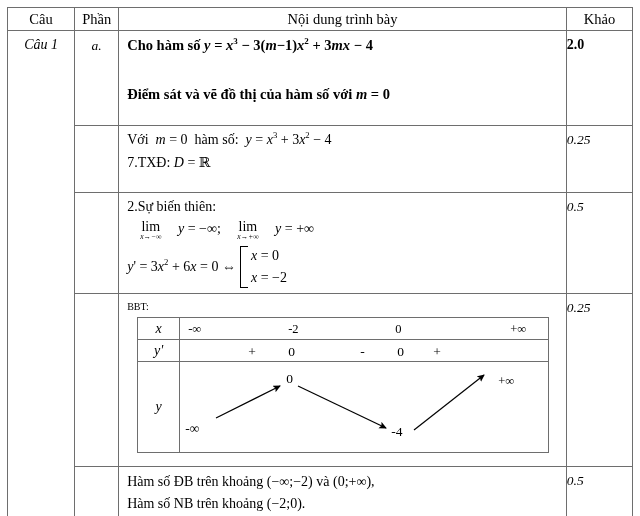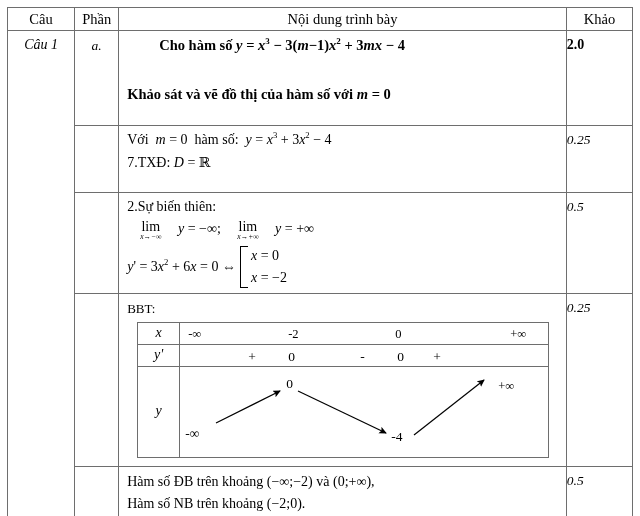--- a/index.html
+++ b/index.html
@@ -79,21 +79,21 @@
     line-height: 1.45;
   }
 
   
   .mi { font-style: italic; }
   .mn { font-style: normal; }
   sup.expn { font-size: 0.62em; vertical-align: super; font-style: normal; line-height: 0; }
   .bb { font-family: "DejaVu Serif", serif; }
   .op { font-style: normal; }
 
-  .r1-line1 { font-weight: bold; font-size: 14.5px; margin-left: 32px; }
+  .r1-line1 { font-weight: bold; font-size: 14.5px; }
   .r1-line2 { font-weight: bold; font-size: 14.5px; margin-top: 28px; }
 
   .tline { margin: 0 0 2px 0; }
 
   
   .limwrap {
     display: inline-block;
     vertical-align: middle;
     text-align: center;
     line-height: 1;
@@ -121,21 +121,21 @@
     position: absolute;
     left: 0; top: 0; bottom: 0;
     border-left: 1.3px solid #000;
     border-top: 1.3px solid #000;
     border-bottom: 1.3px solid #000;
     width: 7px;
   }
   .syslines { display: inline-block; font-size: 14px; line-height: 1.55; }
 
   
-  .bbt-label { font-size: 13px; margin: 2px 0 3px 0; }
+  .bbt-label { font-size: 10px; margin: 2px 0 3px 0; }
   table.bbt {
     border-collapse: collapse;
     table-layout: fixed;
     width: 411px;
     margin-left: 10px;
     margin-bottom: 4px;
   }
   table.bbt td {
     border: 1px solid #6e6e6e;
     padding: 0;
@@ -193,21 +193,21 @@
       </tr>
 
       <tr>
         <td class="cell-cau" rowspan="5">Câu 1</td>
         <td class="cell-phan">a.</td>
         <td class="cell-body" style="height:86px;">
           <div class="r1-line1">
             <span>Cho hàm số </span><span class="mi">y</span> <span class="op">=</span> <span class="mi">x</span><sup class="expn">3</sup> <span class="op">−</span> <span class="mn">3</span><span class="op">(</span><span class="mi">m</span><span class="op">−</span><span class="mn">1</span><span class="op">)</span><span class="mi">x</span><sup class="expn">2</sup> <span class="op">+</span> <span class="mn">3</span><span class="mi">mx</span> <span class="op">−</span> <span class="mn">4</span>
           </div>
           <div class="r1-line2">
-            <span>Khảo sát và vẽ đồ thị của hàm số với </span><span class="mi">m</span> <span class="op">=</span> <span class="mn">0</span>
+            <span>Điểm sát và vẽ đồ thị của hàm số với </span><span class="mi">m</span> <span class="op">=</span> <span class="mn">0</span>
           </div>
         </td>
         <td class="cell-diem bold">2.0</td>
       </tr>
 
       <tr>
         <td></td>
         <td class="cell-body" style="height:58px;">
           <div class="tline">
             <span>Với </span>&nbsp;<span class="mi">m</span> <span class="op">=</span> <span class="mn">0</span>&nbsp; <span> hàm số: </span>&nbsp;<span class="mi">y</span> <span class="op">=</span> <span class="mi">x</span><sup class="expn">3</sup> <span class="op">+</span> <span class="mn">3</span><span class="mi">x</span><sup class="expn">2</sup> <span class="op">−</span> <span class="mn">4</span>

